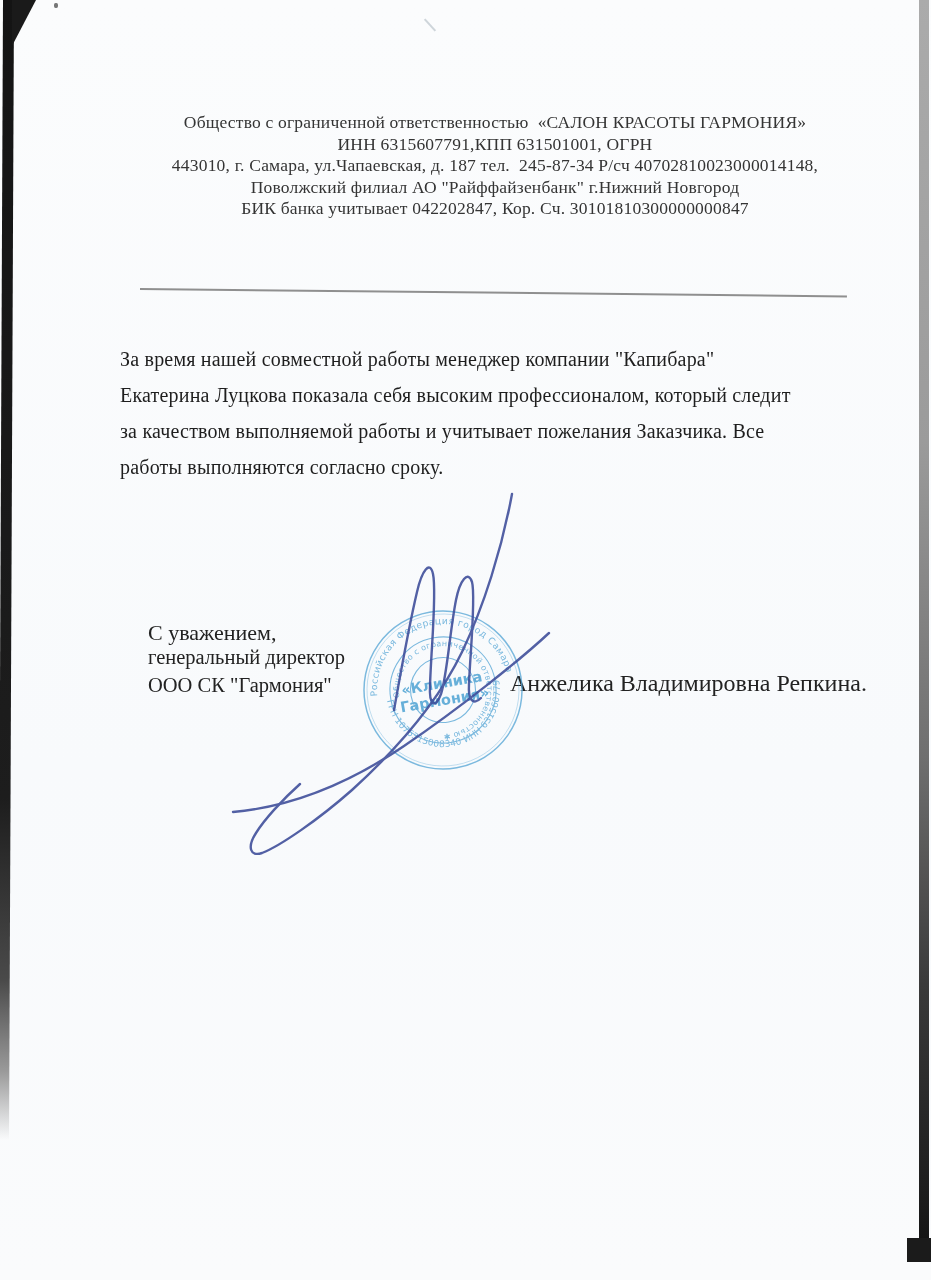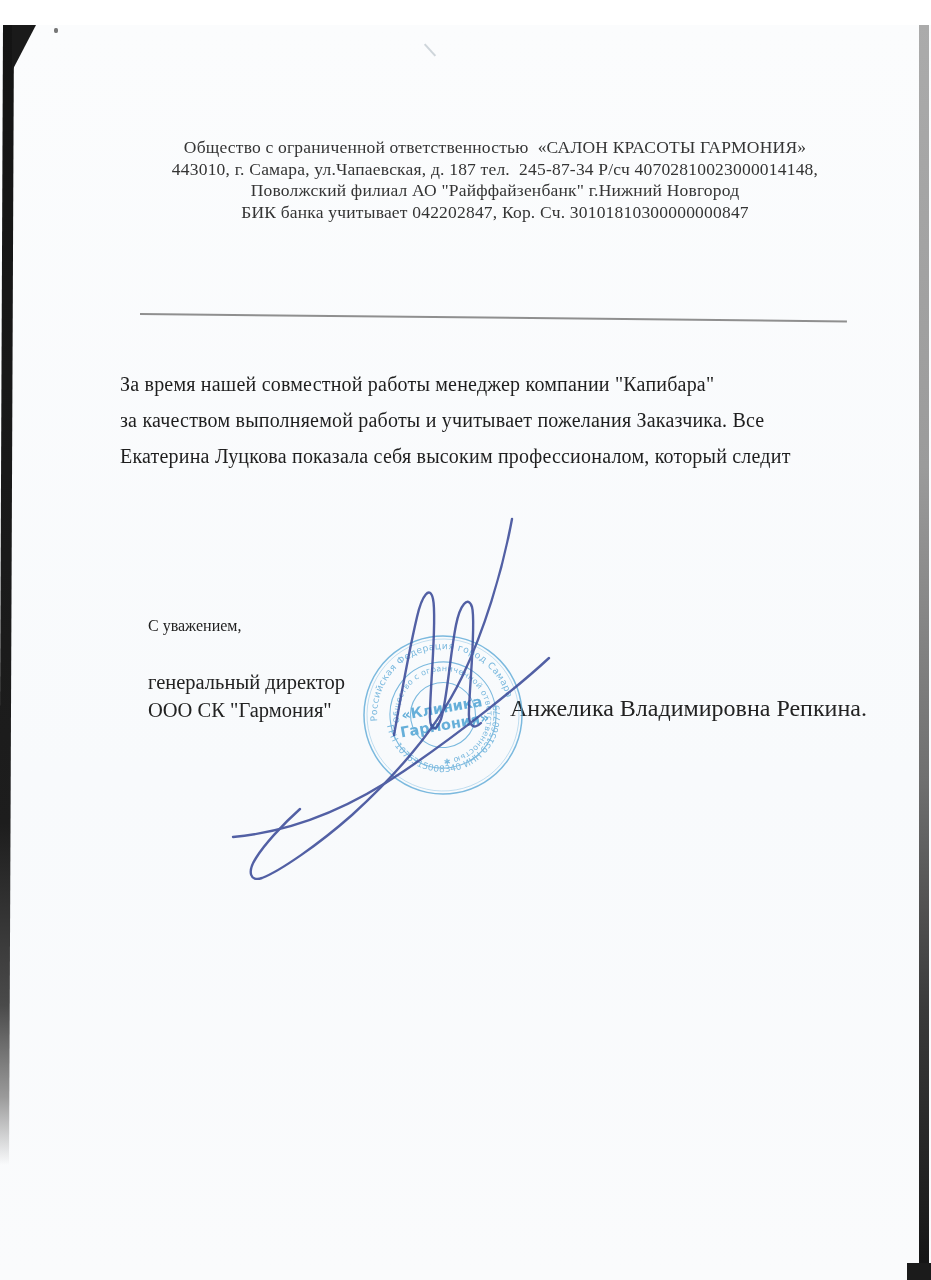--- a/index.html
+++ b/index.html
@@ -4,21 +4,20 @@
 <style>
   html,body{margin:0;padding:0;}
   body{
     width:931px;height:1280px;overflow:hidden;position:relative;
     background:#ffffff;
     font-family:"Liberation Serif","DejaVu Serif",serif;
   }
   .paper{
     position:absolute;inset:0;
     background:linear-gradient(180deg,#fbfcfd 0%,#f8fafc 60%,#fafbfc 100%);
-    margin-top:25px;
   }
   
   .edge-left{
     position:absolute;left:3px;top:0;width:11px;height:1140px;
     background:linear-gradient(to bottom,#141414 0%,#1d1d1d 70%,#4a4a4a 86%,#9a9a9a 94%,rgba(255,255,255,0) 100%);
     transform:rotate(0.25deg);transform-origin:top left;
   }
   .edge-left-wedge{
     position:absolute;left:12px;top:0;width:24px;height:46px;
     background:#1a1a1a;
@@ -53,22 +52,22 @@
     background:#8f8f8f;transform:rotate(0.6deg);transform-origin:left center;
   }
   
   .body-par{
     position:absolute;left:120px;top:341px;width:740px;
     text-align:left;color:#1e1e1e;
     font-size:20px;line-height:36px;letter-spacing:.2px;
   }
   
   .salutation{
-    position:absolute;left:148px;top:592px;color:#222;
-    font-size:16px;
+    position:absolute;left:148px;top:620px;color:#222;
+    font-size:22px;
   }
   .title-block{
     position:absolute;left:148px;top:643px;color:#222;
     font-size:20.5px;line-height:28px;
   }
   .title-block .t-line{white-space:pre;}
   .signer-name{
     position:absolute;left:510px;top:670px;color:#222;
     font-size:24px;
   }
@@ -87,31 +86,33 @@
     fill:#3e9bd0;
   }
 </style>
 </head>
 <body>
 
 <div class="paper">
 
   <div class="letterhead">
     <div class="lh-line">Общество с ограниченной ответственностью  «САЛОН КРАСОТЫ ГАРМОНИЯ»</div>
+    <div class="lh-line">ИНН 6315607791,КПП 631501001, ОГРН</div>
     <div class="lh-line">443010, г. Самара, ул.Чапаевская, д. 187 тел.  245-87-34 Р/сч 40702810023000014148,</div>
     <div class="lh-line">Поволжский филиал АО "Райффайзенбанк" г.Нижний Новгород</div>
     <div class="lh-line">БИК банка учитывает 042202847, Кор. Сч. 30101810300000000847</div>
   </div>
 
   <div class="divider"></div>
 
   <div class="body-par">
     <div>За время нашей совместной работы менеджер компании "Капибара"</div>
+    <div>Екатерина Луцкова показала себя высоким профессионалом, который следит</div>
     <div>за качеством выполняемой работы и учитывает пожелания Заказчика. Все</div>
-    <div>Екатерина Луцкова показала себя высоким профессионалом, который следит</div>
+    <div>работы выполняются согласно сроку.</div>
   </div>
 
   <div class="salutation">С уважением,</div>
   <div class="title-block">
     <div class="t-line">генеральный директор</div>
     <div class="t-line">ООО СК "Гармония"</div>
   </div>
   <div class="signer-name">Анжелика Владимировна Репкина.</div>
 
   <svg class="ink-layer" viewBox="0 0 931 1280">

